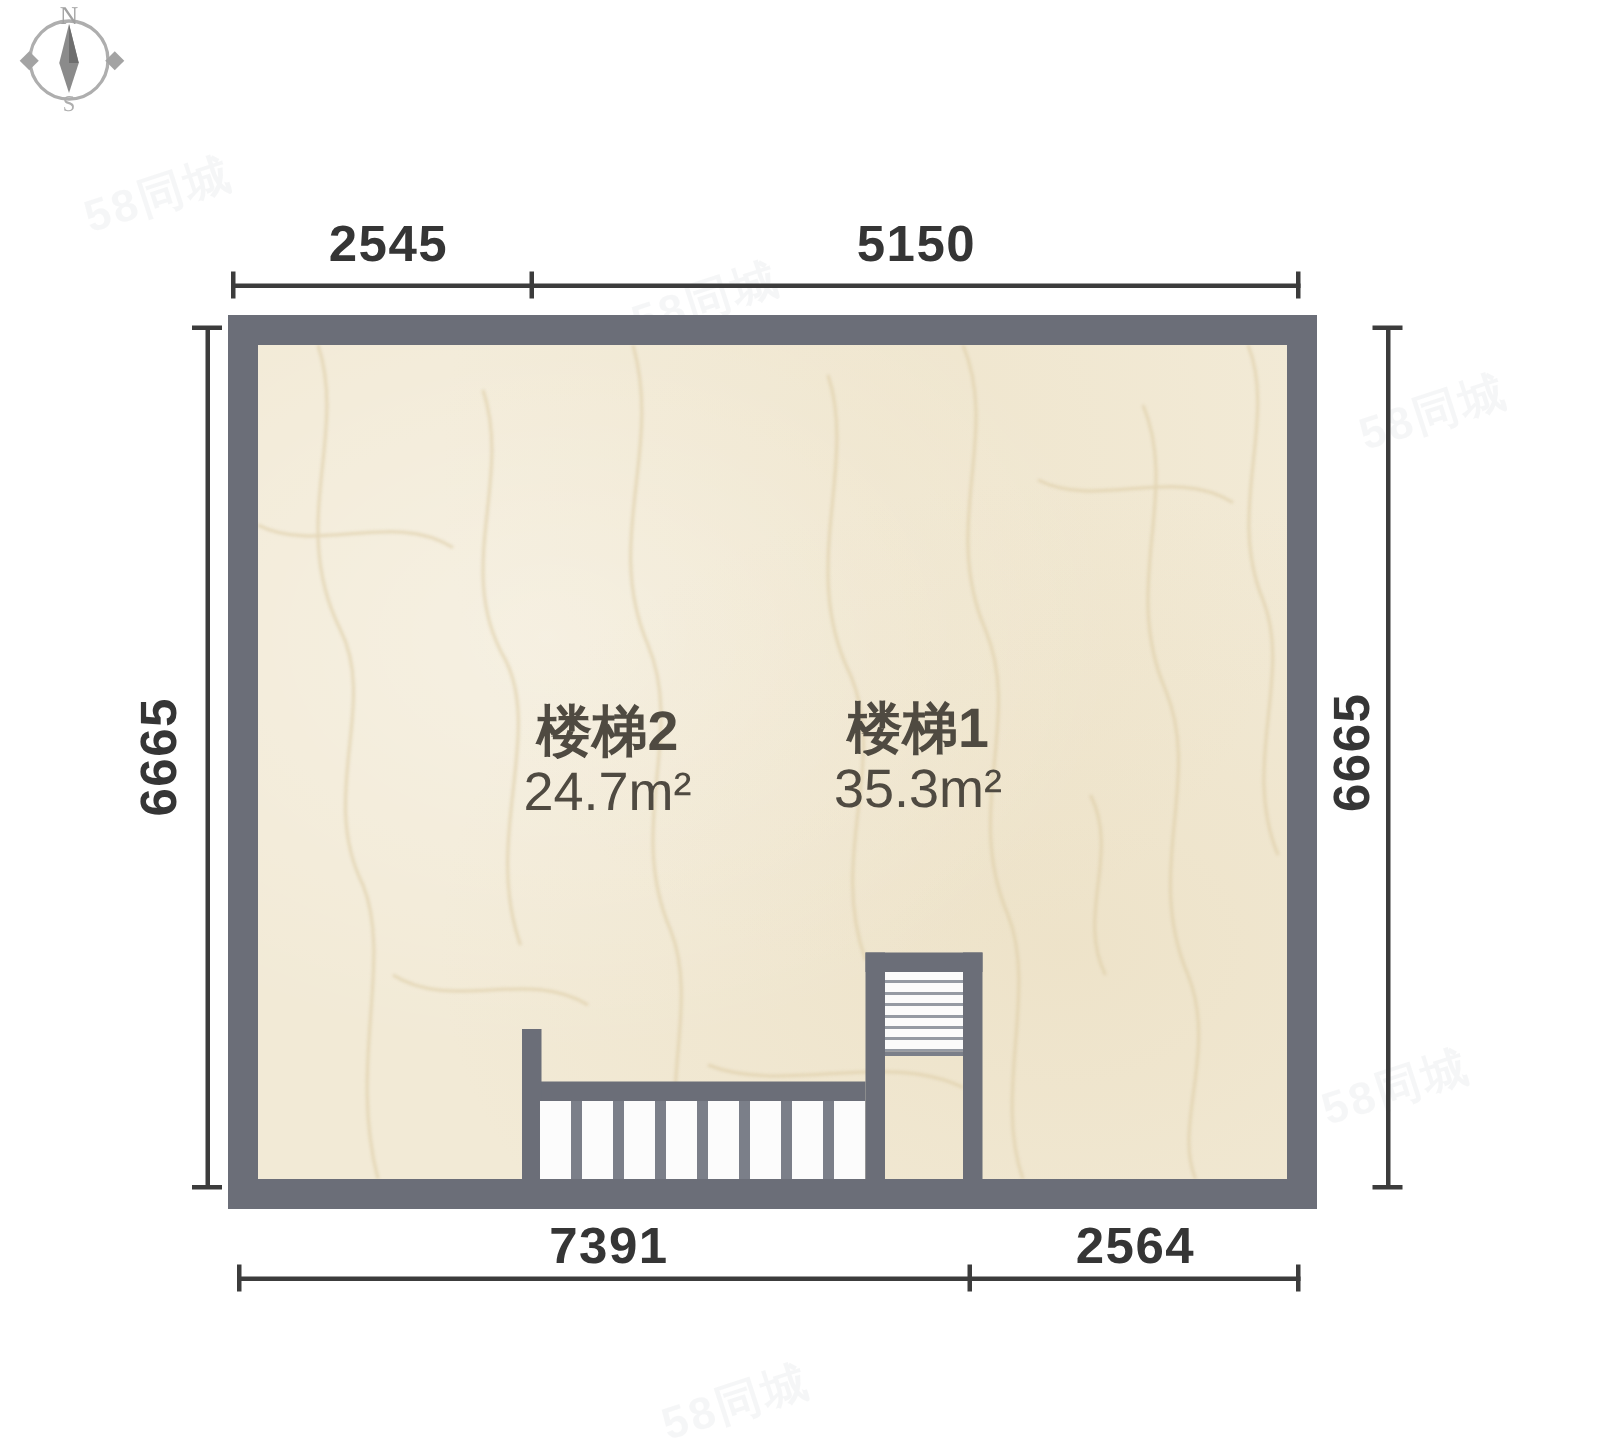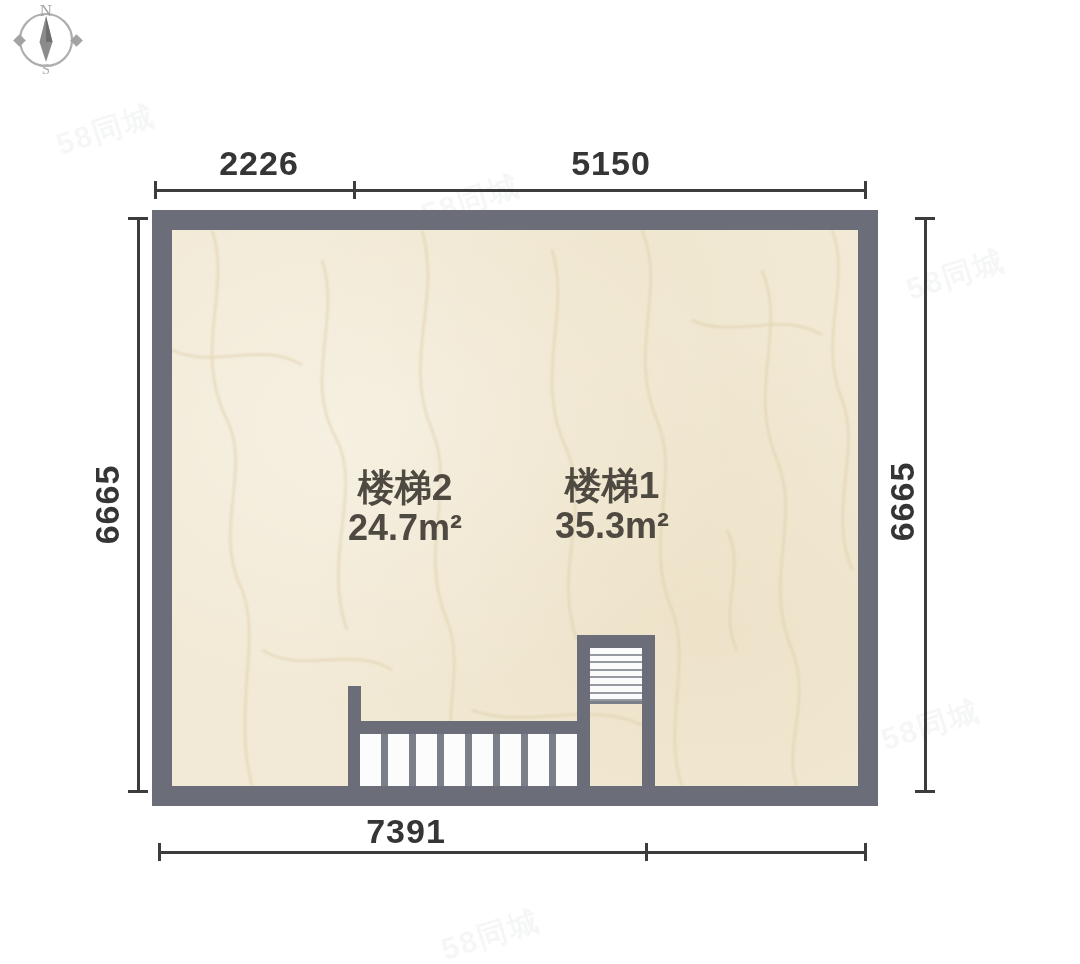--- a/index.html
+++ b/index.html
@@ -39,21 +39,21 @@
     background:repeating-linear-gradient(90deg,#fcfcfc 0 21px,#7b7f89 21px 28px);
   }
   .treads-v{ 
     position:absolute;left:590px;top:648px;width:52px;height:53px;
     background:repeating-linear-gradient(180deg,#fbfbfb 0 5.6px,#959aa3 5.6px 7.6px);
     border-bottom:3px solid #7b7f89;box-sizing:content-box;
   }
   
   .room-label{position:absolute;width:220px;text-align:center;color:#4f4a41;}
   .room-name{font-size:37px;font-weight:700;line-height:40px;text-align:center;}
-  .room-area{font-size:36px;font-weight:700;line-height:40px;}
+  .room-area{font-size:36px;font-weight:400;line-height:40px;}
   .rl-1{left:295px;top:468px;}
   .rl-2{left:502px;top:466px;}
   
   .dimline{position:absolute;background:#3c3c3c;}
   .dim-label{
     position:absolute;color:#353535;font-size:34px;font-weight:600;
     text-align:center;letter-spacing:1px;white-space:nowrap;
   }
   .rot{transform:rotate(-90deg);}
 </style>
@@ -116,28 +116,29 @@
   </div>
   <div class="room-label rl-2">
     <div class="room-name">楼梯1</div>
     <div class="room-area">35.3m²</div>
   </div>
 
   <div class="dimline" style="left:154px;top:189px;width:713px;height:3px"></div>
   <div class="dimline" style="left:154px;top:181px;width:3px;height:18px"></div>
   <div class="dimline" style="left:353px;top:181px;width:3px;height:18px"></div>
   <div class="dimline" style="left:864px;top:181px;width:3px;height:18px"></div>
-  <div class="dim-label" style="left:189px;top:144px;width:140px">2226</div>
+  <div class="dim-label" style="left:189px;top:144px;width:140px">2545</div>
   <div class="dim-label" style="left:541px;top:144px;width:140px">5150</div>
 
   <div class="dimline" style="left:158px;top:851px;width:709px;height:3px"></div>
   <div class="dimline" style="left:158px;top:843px;width:3px;height:18px"></div>
   <div class="dimline" style="left:645px;top:843px;width:3px;height:18px"></div>
   <div class="dimline" style="left:864px;top:843px;width:3px;height:18px"></div>
   <div class="dim-label" style="left:336px;top:812px;width:140px">7391</div>
+  <div class="dim-label" style="left:687px;top:812px;width:140px">2564</div>
 
   <div class="dimline" style="left:137px;top:218px;width:3px;height:574px"></div>
   <div class="dimline" style="left:128px;top:217px;width:20px;height:3px"></div>
   <div class="dimline" style="left:128px;top:790px;width:20px;height:3px"></div>
   <div class="dim-label rot" style="left:37px;top:485px;width:140px">6665</div>
 
   <div class="dimline" style="left:924px;top:218px;width:3px;height:574px"></div>
   <div class="dimline" style="left:915px;top:217px;width:20px;height:3px"></div>
   <div class="dimline" style="left:915px;top:790px;width:20px;height:3px"></div>
   <div class="dim-label rot" style="left:832px;top:482px;width:140px">6665</div>

